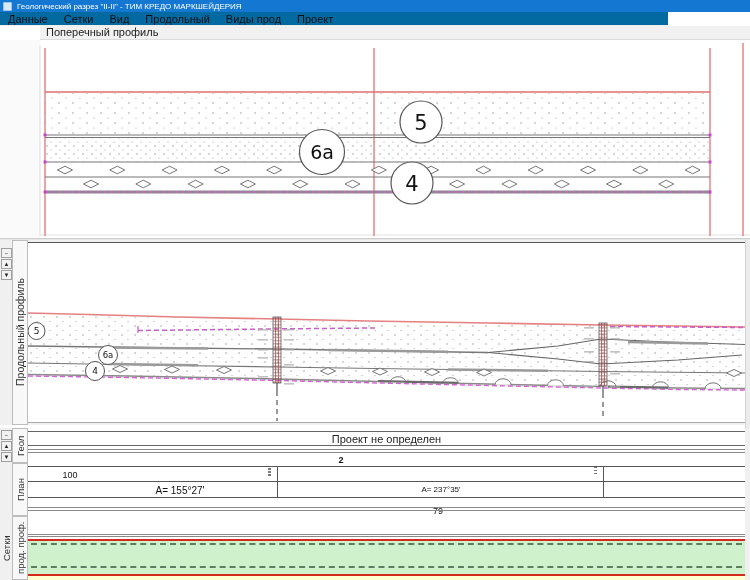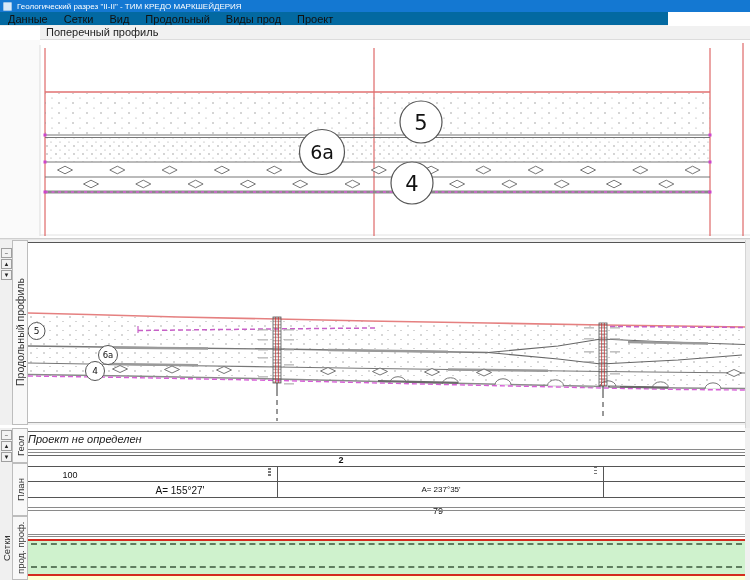--- a/index.html
+++ b/index.html
@@ -32,22 +32,22 @@
              font-size:6px;line-height:8px;text-align:center;color:#222;padding:0;}
   #lowdraw{left:28px;top:2px;width:717px;height:181px;background:#fff;
            border-top:1px solid #555;border-bottom:1px solid #aaa;box-sizing:border-box;}
   #vsb{left:745px;top:240px;width:5px;height:340px;background:#ececec;border-left:1px solid #d5d5d5;box-sizing:border-box;}
   #vsb-thumb{left:0;top:306px;width:5px;height:27px;background:#bdbdbd;}
   
   #gridzone{left:0;top:428px;width:750px;height:88px;background:#f0f0f0;}
   #gridcontent{left:28px;top:0;width:717px;height:88px;background:#fff;font-size:9px;color:#111;}
   .hline{left:0;width:717px;height:1px;background:#8a8a8a;}
   .hline-dark{background:#555;}
-  #projbar{left:0;top:3px;width:717px;height:25px;border-top:1px solid #666;border-bottom:1px solid #666;
-           box-sizing:border-box;text-align:left;line-height:14px;font-size:11px;color:#222;background:#fff;font-style:italic;}
+  #projbar{left:0;top:3px;width:717px;height:15px;border-top:1px solid #666;border-bottom:1px solid #666;
+           box-sizing:border-box;text-align:center;line-height:14px;font-size:11px;color:#222;background:#fff;}
   .gridtext{position:absolute;text-align:center;color:#111;}
   .vdiv{position:absolute;width:1px;background:#555;}
   .picketmark{position:absolute;width:3px;height:9px;
      background:repeating-linear-gradient(#777 0 1.5px,transparent 1.5px 3px);}
   
   #setkizone{left:0;top:516px;width:750px;height:64px;background:#f0f0f0;}
   #setkicontent{left:28px;top:0;width:717px;height:64px;background:#fff;}
   .redline{left:0;width:717px;height:2px;background:#d42a1e;}
   #greenband{left:0;top:25px;width:717px;height:33px;background:#cff2cd;}
   .greendash{position:absolute;left:3px;width:711px;height:0;border-top:2px dashed #5f7d5f;}

